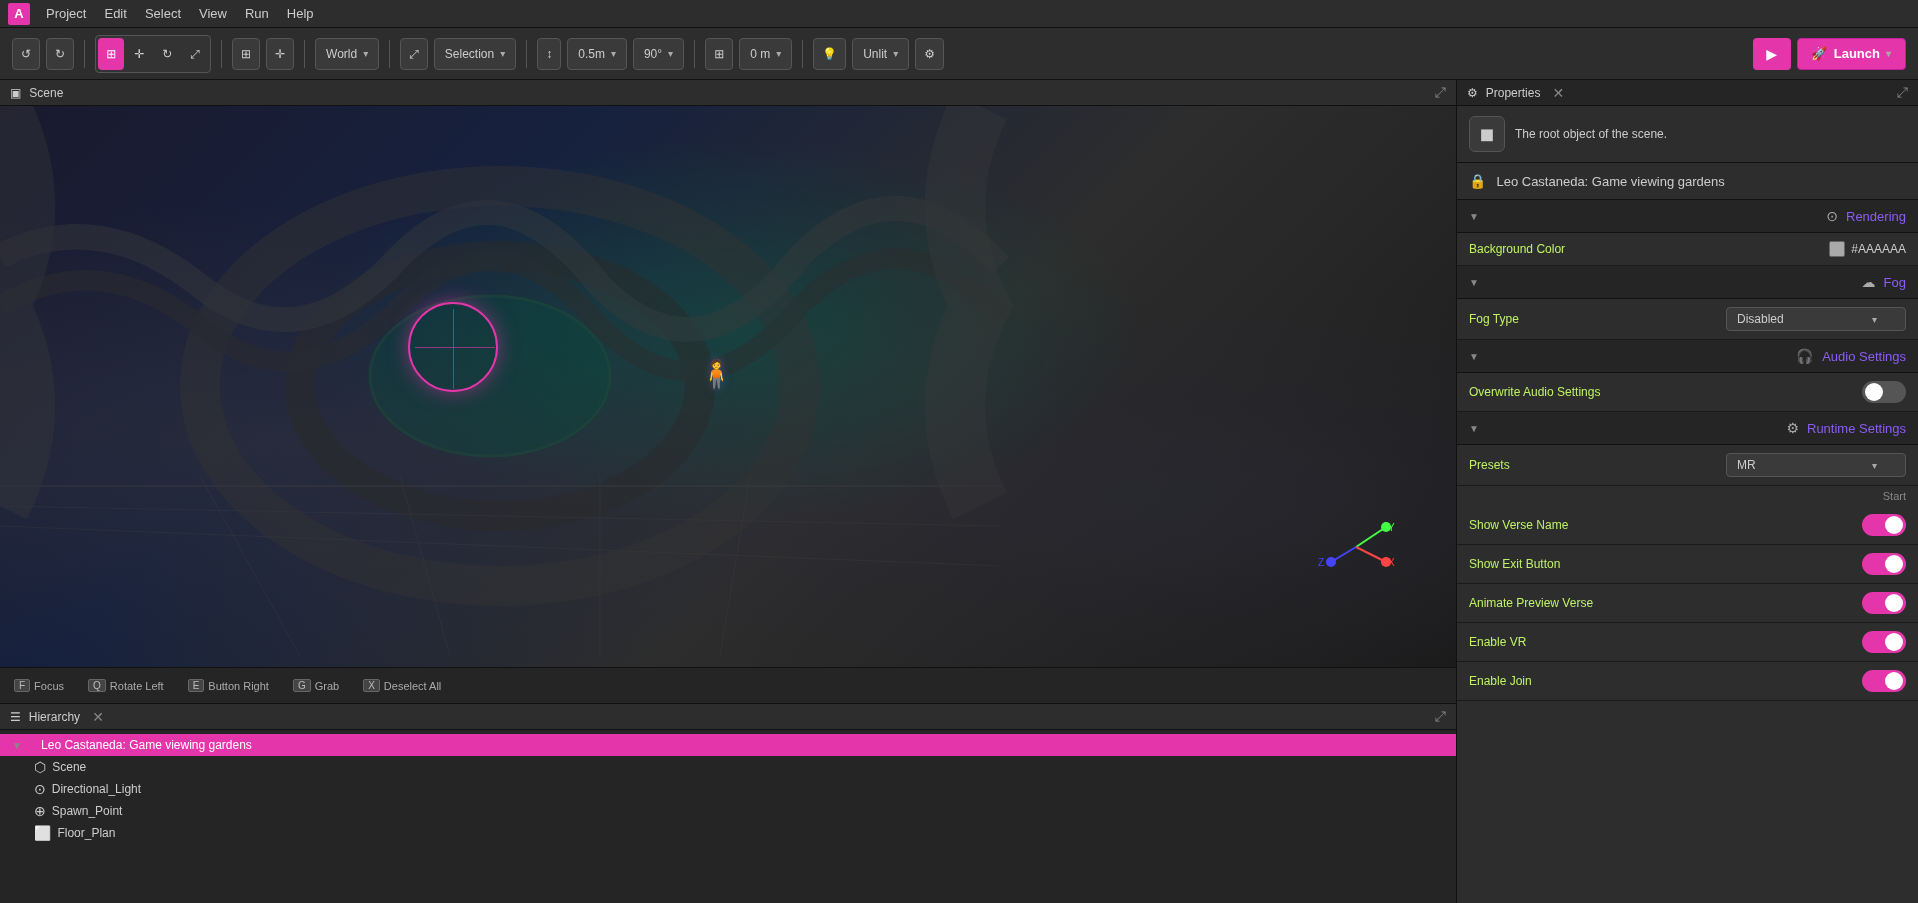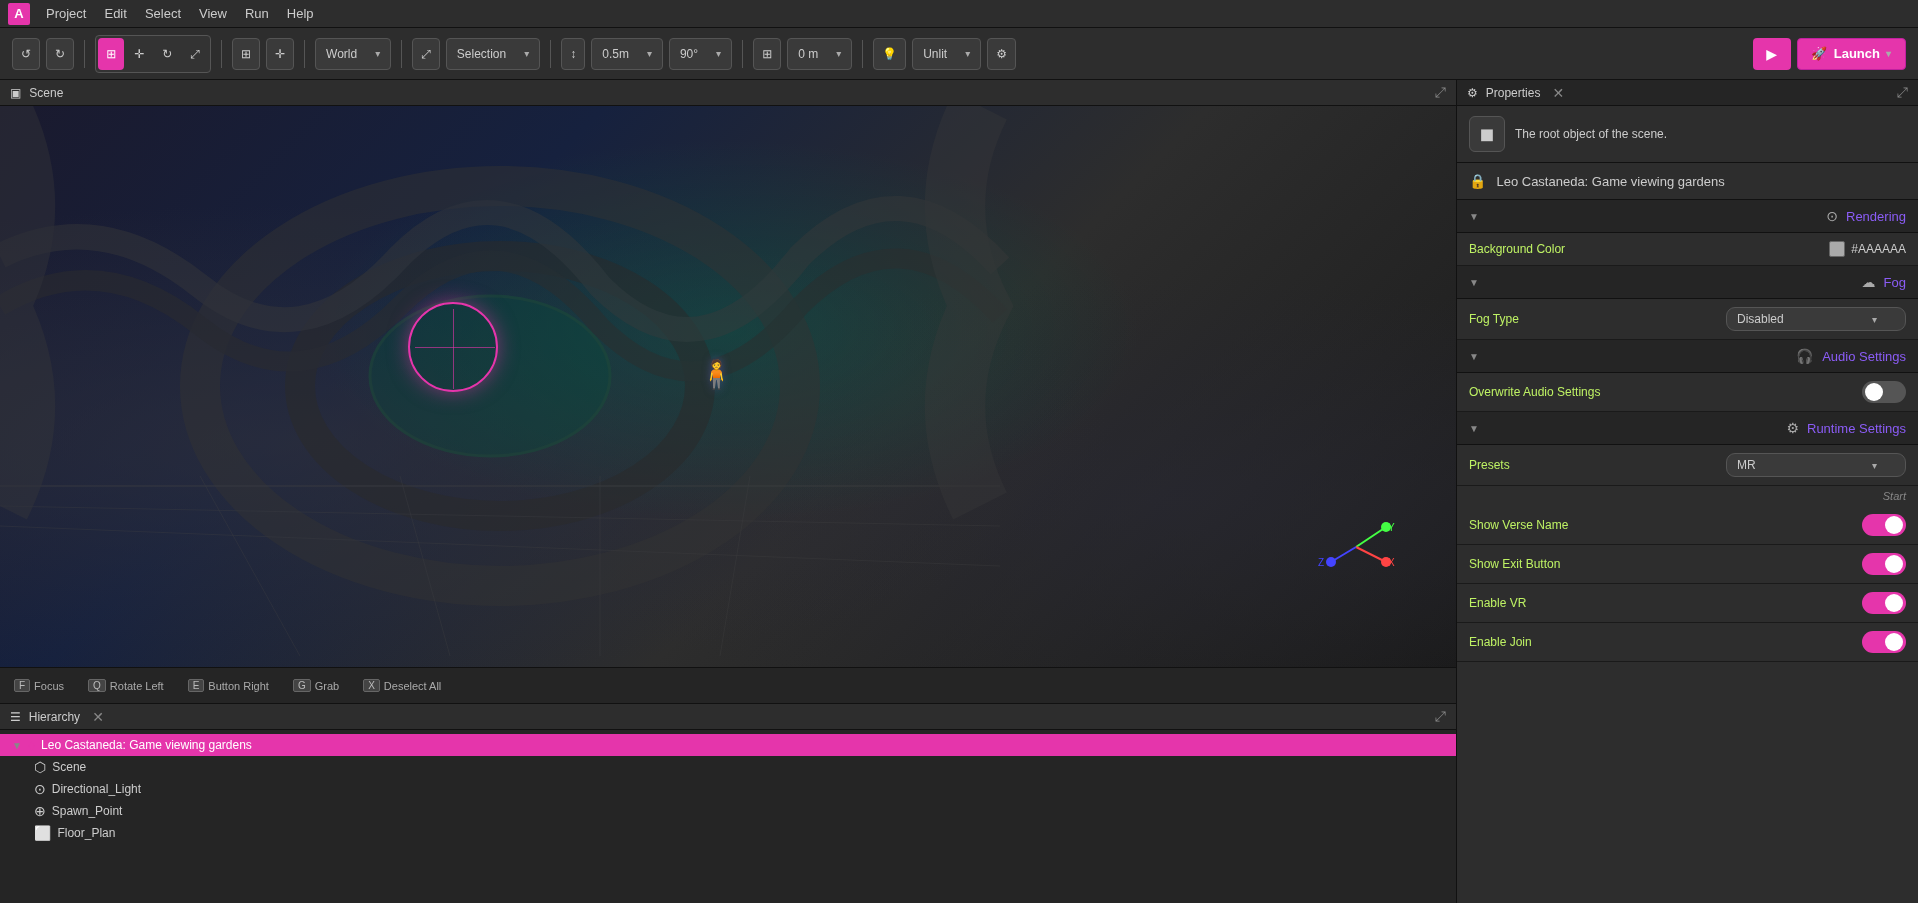--- a/index.html
+++ b/index.html
@@ -99,21 +99,21 @@
     }
     .toolbar-dropdown {
       background: #3a3a3a;
       border: 1px solid #555;
       color: #ccc;
       padding: 4px 10px;
       border-radius: 4px;
       cursor: pointer;
       display: flex;
       align-items: center;
-      gap: 18px;
+      gap: 6px;
       height: 32px;
       font-size: 12px;
     }
     .chevron-down { font-size: 10px; color: #aaa; }
 
     .play-btn {
       background: #e535ab;
       border: none;
       color: white;
       width: 38px;
@@ -406,21 +406,21 @@
       display: inline-block;
       border-radius: 2px;
     }
 
     
     .prop-dropdown {
       background: #3a3a3a;
       border: 1px solid #555;
       color: #ccc;
       padding: 4px 28px 4px 10px;
-      border-radius: 9px;
+      border-radius: 4px;
       font-size: 12px;
       cursor: pointer;
       display: flex;
       align-items: center;
       justify-content: space-between;
       min-width: 180px;
     }
 
     
     .toggle-switch {
@@ -451,21 +451,20 @@
       cursor: pointer;
       font-size: 14px;
     }
 
     
     .start-label {
       text-align: right;
       padding: 4px 12px;
       color: #888;
       font-size: 11px;
-      font-style: italic;
     }
 
     
     ::-webkit-scrollbar { width: 6px; }
     ::-webkit-scrollbar-track { background: #1a1a1a; }
     ::-webkit-scrollbar-thumb { background: #555; border-radius: 3px; }
   </style>
 </head>
 <body>
 
@@ -761,20 +760,26 @@
       </div>
     </div>
 
     <div class="prop-row">
       <span class="prop-label">Show Exit Button</span>
       <div class="toggle-switch on">
         <div class="toggle-knob"></div>
       </div>
     </div>
 
+    <div class="prop-row">
+      <span class="prop-label">Animate Preview Verse</span>
+      <div class="toggle-switch on">
+        <div class="toggle-knob"></div>
+      </div>
+    </div>
 
     <div class="prop-row">
       <span class="prop-label">Enable VR</span>
       <div class="toggle-switch on">
         <div class="toggle-knob"></div>
       </div>
     </div>
 
     <div class="prop-row">
       <span class="prop-label">Enable Join</span>

